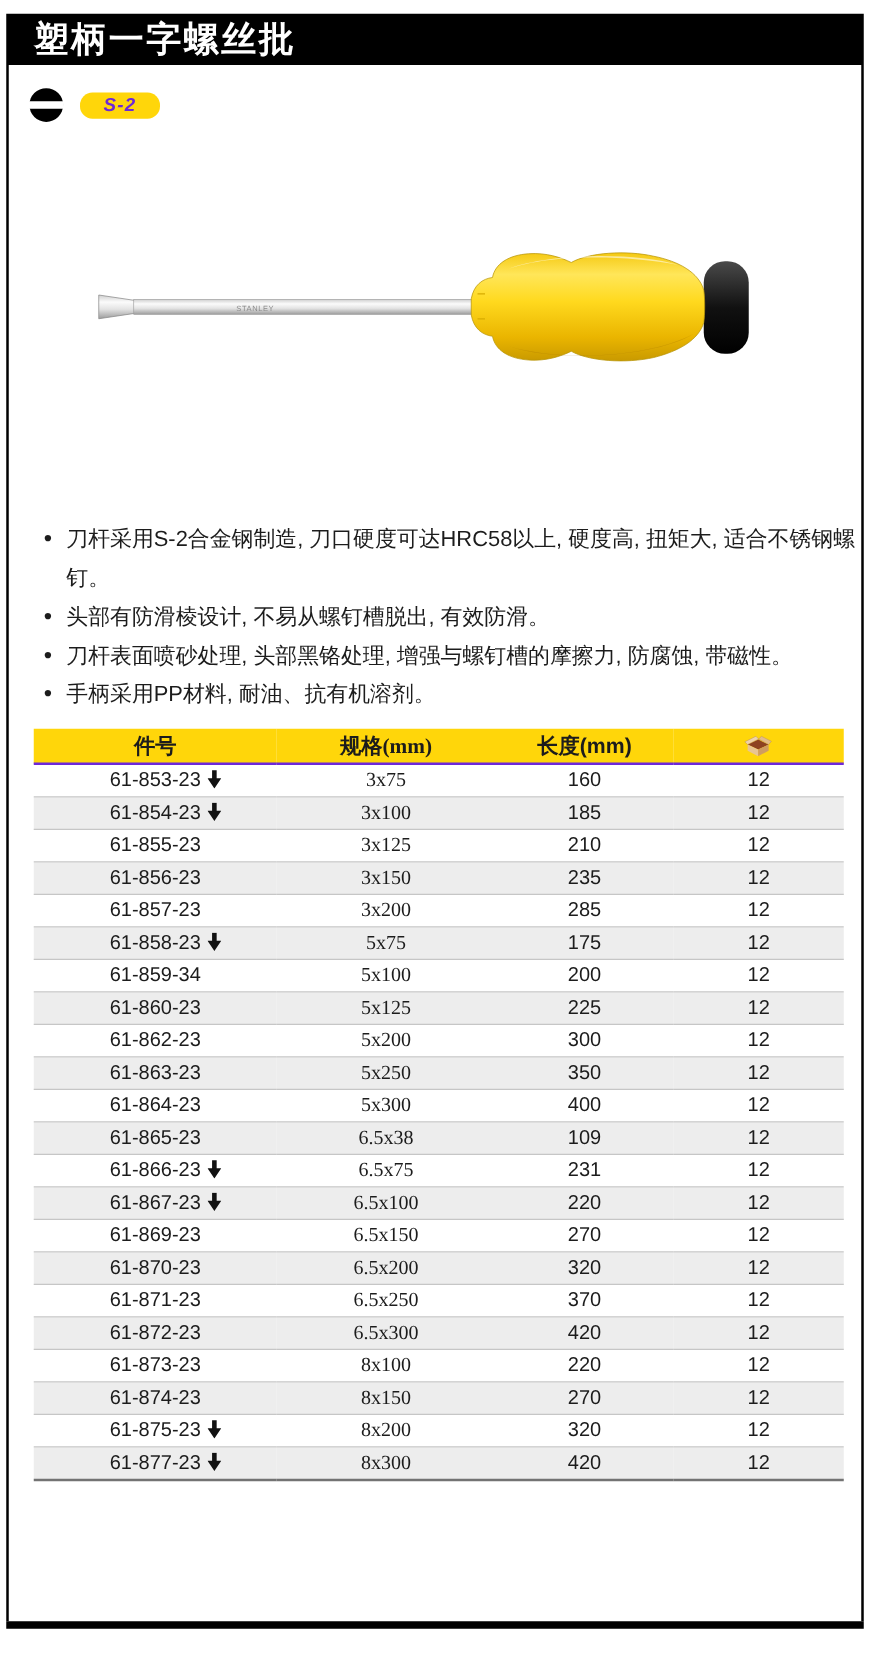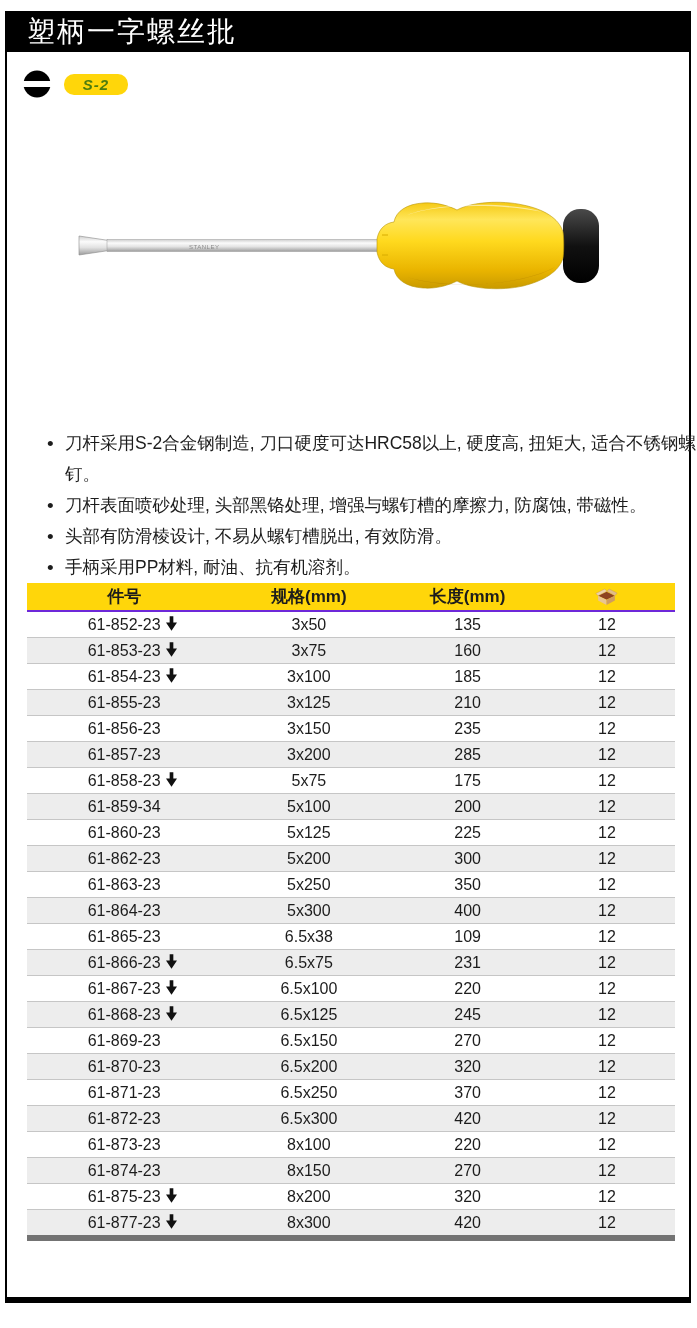--- a/index.html
+++ b/index.html
@@ -1,47 +1,47 @@
 <!DOCTYPE html>
 <html style="--brand-yellow: #FFD60A; --row-alt: #EDEDED; --frame-black: #000000;"><head>
 <meta charset="utf-8">
 <style>
   html,body{margin:0;padding:0;background:#fff;}
   body{width:697px;height:1328px;font-family:"Liberation Sans","DejaVu Sans",sans-serif;color:#1c1c1c;position:relative;overflow:hidden;}
   .page{position:absolute;inset:0;}
 
   .title-bar{position:absolute;left:5px;top:11px;width:686px;height:41px;background:var(--frame-black,#000);
     display:flex;align-items:center;padding-left:22px;box-sizing:border-box;}
-  .title-bar h1{margin:0;color:#fff;font-size:28px;font-weight:normal;letter-spacing:2px;}
+  .title-bar h1{margin:0;color:#fff;font-size:28px;font-weight:bold;letter-spacing:2px;}
 
   .frame{position:absolute;left:5px;top:52px;width:686px;height:1245px;box-sizing:border-box;
     border-left:2px solid var(--frame-black,#000);border-right:2px solid var(--frame-black,#000);background:#fff;}
 
   .bottom-bar{position:absolute;left:5px;top:1297px;width:686px;height:6px;background:var(--frame-black,#000);}
 
   .badges-row{position:absolute;left:16px;top:18px;display:flex;align-items:center;gap:13px;}
   .slot-icon svg{display:block;}
-  .s2-badge{background:var(--brand-yellow,#FFD60A);color:#4d7c0f;font-weight:bold;font-style:italic;
+  .s2-badge{background:var(--brand-yellow,#FFD60A);color:#6d28d9;font-weight:bold;font-style:italic;
     font-size:15px;padding:2px 0;width:64px;text-align:center;border-radius:10px;letter-spacing:1px;}
 
   .product-image{position:absolute;left:70px;top:140px;width:528px;height:112px;}
   .product-image svg{display:block;width:100%;height:100%;}
 
-  .features{position:absolute;left:22px;top:360px;width:652px;margin:16px;padding:0;list-style:none;
+  .features{position:absolute;left:22px;top:360px;width:652px;margin:4px;padding:0;list-style:none;
     font-size:17.5px;line-height:31px;}
   .features li{position:relative;padding-left:20px;}
   .features li::before{content:"\2022";position:absolute;left:2px;top:0;font-size:19px;}
 
   .spec-table{position:absolute;left:20px;top:531px;width:648px;border-collapse:collapse;table-layout:fixed;}
   .spec-table th{background:var(--brand-yellow,#FFD60A);height:27px;font-size:17px;font-weight:bold;
     text-align:center;padding:0;border-bottom:2px solid #6d28d9;}
   .spec-table td{height:25px;text-align:center;font-size:16px;padding:0;border-bottom:1px solid #c6c6c6;}
   .spec-table tbody tr:nth-child(even){background:var(--row-alt,#EDEDED);}
-  .spec-table tbody tr:last-child td{border-bottom:6px solid #737373;margin-top:35px;}
-  .col-part{width:30%;} .col-spec{width:27%;} .col-len{width:22%;} .col-qty{width:21%;}
+  .spec-table tbody tr:last-child td{border-bottom:2px solid #737373;margin-top:35px;}
+  .col-part{width:30%;} .col-spec{width:27%;font-family:Liberation Serif, serif;} .col-len{width:22%;} .col-qty{width:21%;}
 
   .pwrap{display:inline-block;position:relative;}
   .arrow{position:absolute;left:100%;top:0px;margin-left:5px;line-height:0;}
   .arrow svg{display:block;}
   .qty-icon svg{display:block;margin:0 auto;}
 </style>
 </head>
 <body>
 
 <div class="page">
@@ -107,22 +107,22 @@
             C309,73 302,68 300,57 Z" fill="url(#gHandle)" stroke="#b8950a" stroke-width="0.6"></path>
           <path d="M330,20 C360,9 420,8 466,17 C430,6 360,8 330,20 Z" fill="rgba(255,255,255,0.55)"></path>
           <path d="M330,82 C370,94 440,92 478,72 C450,90 370,96 330,82 Z" fill="rgba(150,100,0,0.28)"></path>
           <path d="M305,40 L311,40 M305,60 L311,60" stroke="#d8ac00" stroke-width="1"></path>
         </g>
       </svg>
     </div>
 
     <ul class="features">
       <li>刀杆采用S-2合金钢制造, 刀口硬度可达HRC58以上, 硬度高, 扭矩大, 适合不锈钢螺钉。</li>
+      <li>头部有防滑棱设计, 不易从螺钉槽脱出, 有效防滑。</li>
       <li>刀杆表面喷砂处理, 头部黑铬处理, 增强与螺钉槽的摩擦力, 防腐蚀, 带磁性。</li>
-      <li>头部有防滑棱设计, 不易从螺钉槽脱出, 有效防滑。</li>
       <li>手柄采用PP材料, 耐油、抗有机溶剂。</li>
     </ul>
 
     <table class="spec-table">
       <thead>
         <tr>
           <th class="col-part">件号</th>
           <th class="col-spec">规格(mm)</th>
           <th class="col-len">长度(mm)</th>
           <th class="col-qty">
@@ -133,30 +133,20 @@
                 <polygon points="13.5,3.5 16,1 25,5.5 22.5,8.5" fill="#e3bc88" stroke="#b98d55" stroke-width="0.4"></polygon>
                 <polygon points="3.5,8.5 13,13 13,19 3.5,14" fill="#e9c592"></polygon>
                 <polygon points="13,13 22.5,8.5 22.5,14 13,19" fill="#cf9c60"></polygon>
               </svg>
             </span>
           </th>
         </tr>
       </thead>
       <tbody>
           <tr>
-            <td class="col-part"><span class="pwrap"><span class="ptxt">61-852-23</span><span class="arrow">
-                  <svg width="11" height="15" viewBox="0 0 12 16">
-                    <path d="M4 0 H8 V7 H12 L6 16 L0 7 H4 Z" fill="#111"></path>
-                  </svg>
-                </span></span></td>
-            <td class="col-spec">3x50</td>
-            <td class="col-len">135</td>
-            <td class="col-qty">12</td>
-          </tr>
-          <tr>
             <td class="col-part"><span class="pwrap"><span class="ptxt">61-853-23</span><span class="arrow">
                   <svg width="11" height="15" viewBox="0 0 12 16">
                     <path d="M4 0 H8 V7 H12 L6 16 L0 7 H4 Z" fill="#111"></path>
                   </svg>
                 </span></span></td>
             <td class="col-spec">3x75</td>
             <td class="col-len">160</td>
             <td class="col-qty">12</td>
           </tr>
           <tr>
@@ -247,30 +237,20 @@
             <td class="col-part"><span class="pwrap"><span class="ptxt">61-867-23</span><span class="arrow">
                   <svg width="11" height="15" viewBox="0 0 12 16">
                     <path d="M4 0 H8 V7 H12 L6 16 L0 7 H4 Z" fill="#111"></path>
                   </svg>
                 </span></span></td>
             <td class="col-spec">6.5x100</td>
             <td class="col-len">220</td>
             <td class="col-qty">12</td>
           </tr>
           <tr>
-            <td class="col-part"><span class="pwrap"><span class="ptxt">61-868-23</span><span class="arrow">
-                  <svg width="11" height="15" viewBox="0 0 12 16">
-                    <path d="M4 0 H8 V7 H12 L6 16 L0 7 H4 Z" fill="#111"></path>
-                  </svg>
-                </span></span></td>
-            <td class="col-spec">6.5x125</td>
-            <td class="col-len">245</td>
-            <td class="col-qty">12</td>
-          </tr>
-          <tr>
             <td class="col-part"><span class="pwrap"><span class="ptxt">61-869-23</span></span></td>
             <td class="col-spec">6.5x150</td>
             <td class="col-len">270</td>
             <td class="col-qty">12</td>
           </tr>
           <tr>
             <td class="col-part"><span class="pwrap"><span class="ptxt">61-870-23</span></span></td>
             <td class="col-spec">6.5x200</td>
             <td class="col-len">320</td>
             <td class="col-qty">12</td>

